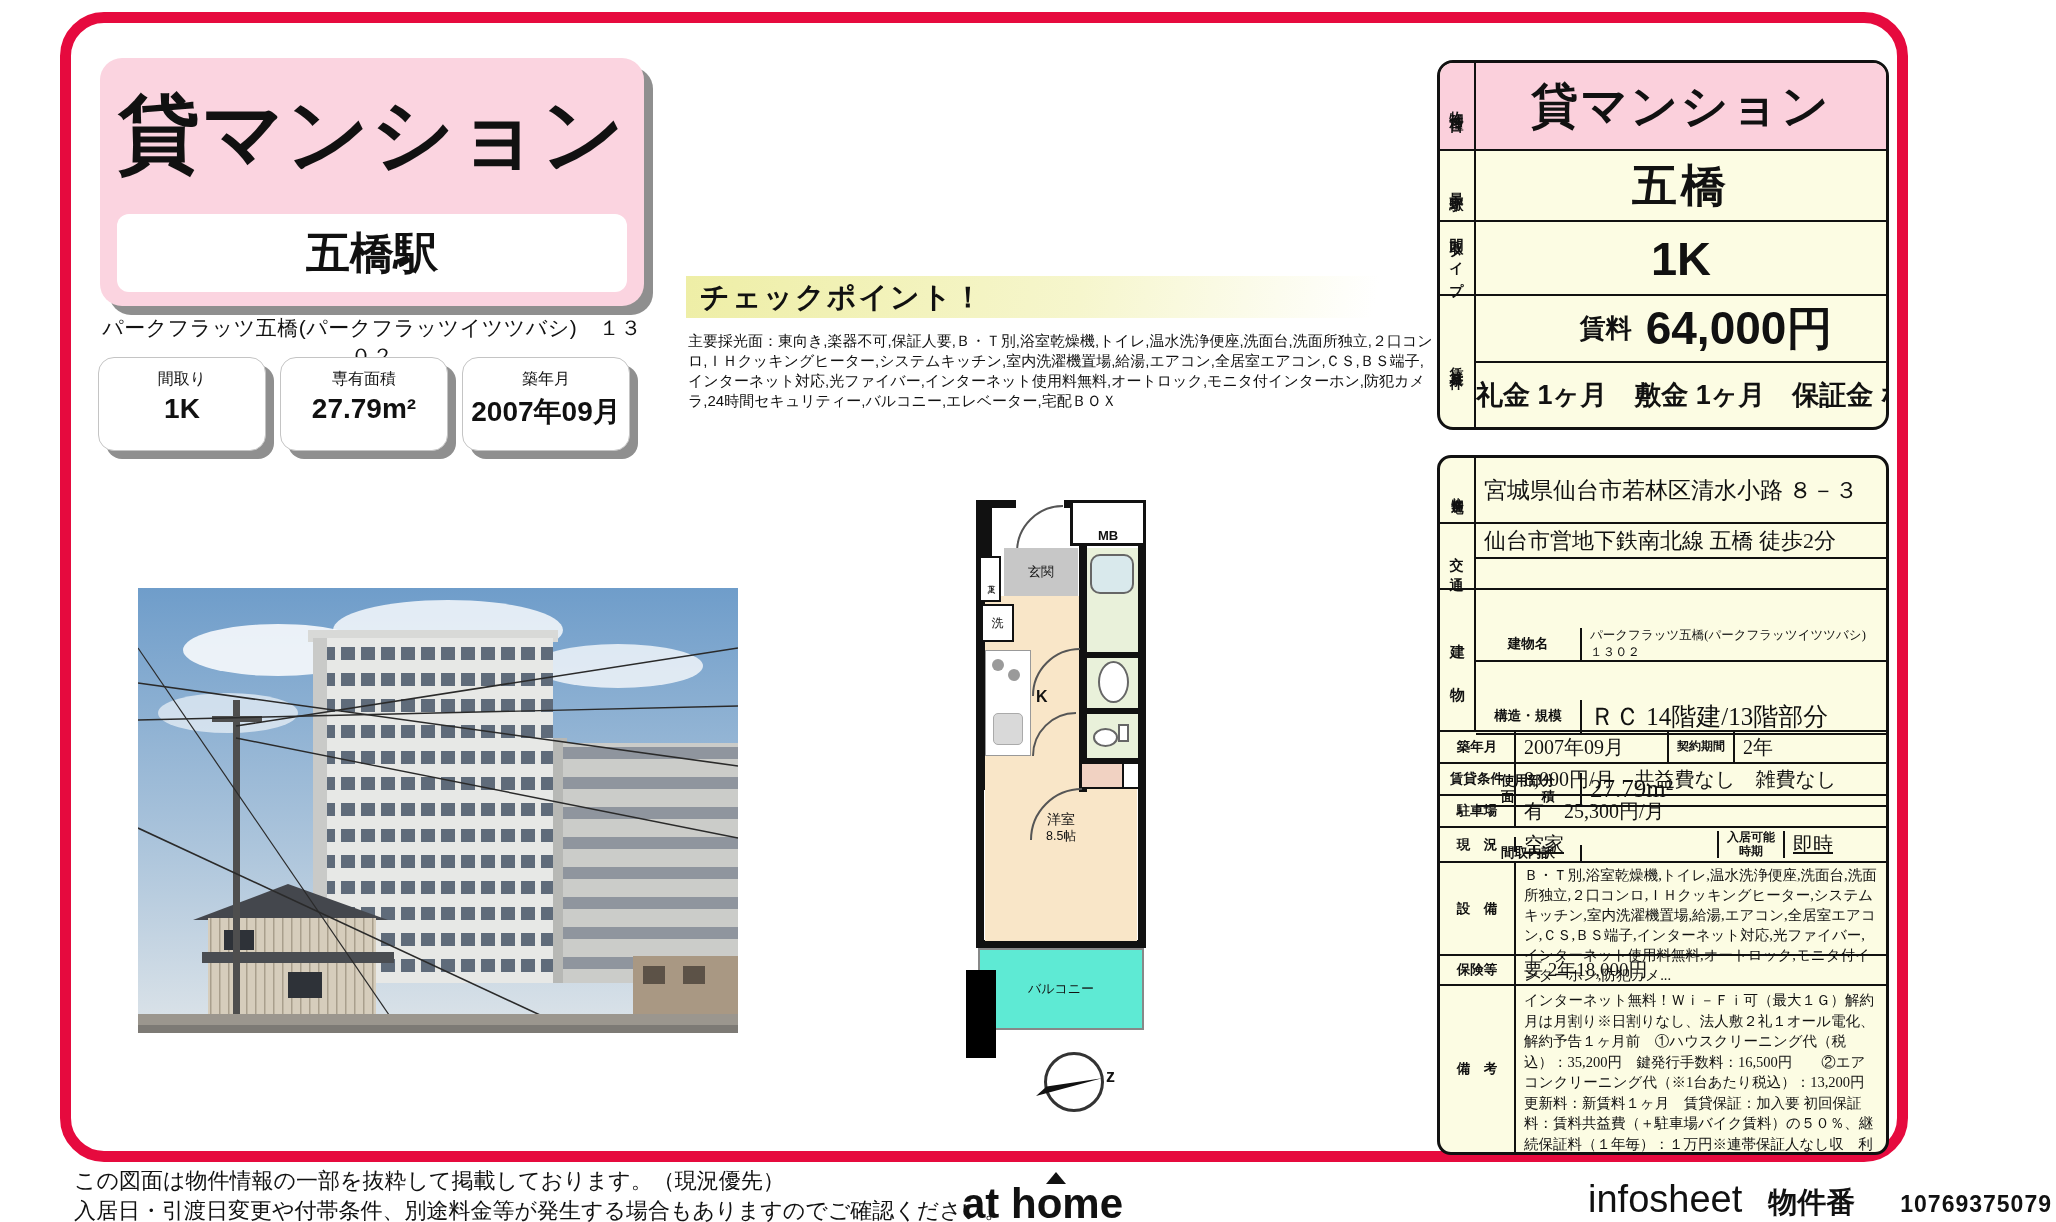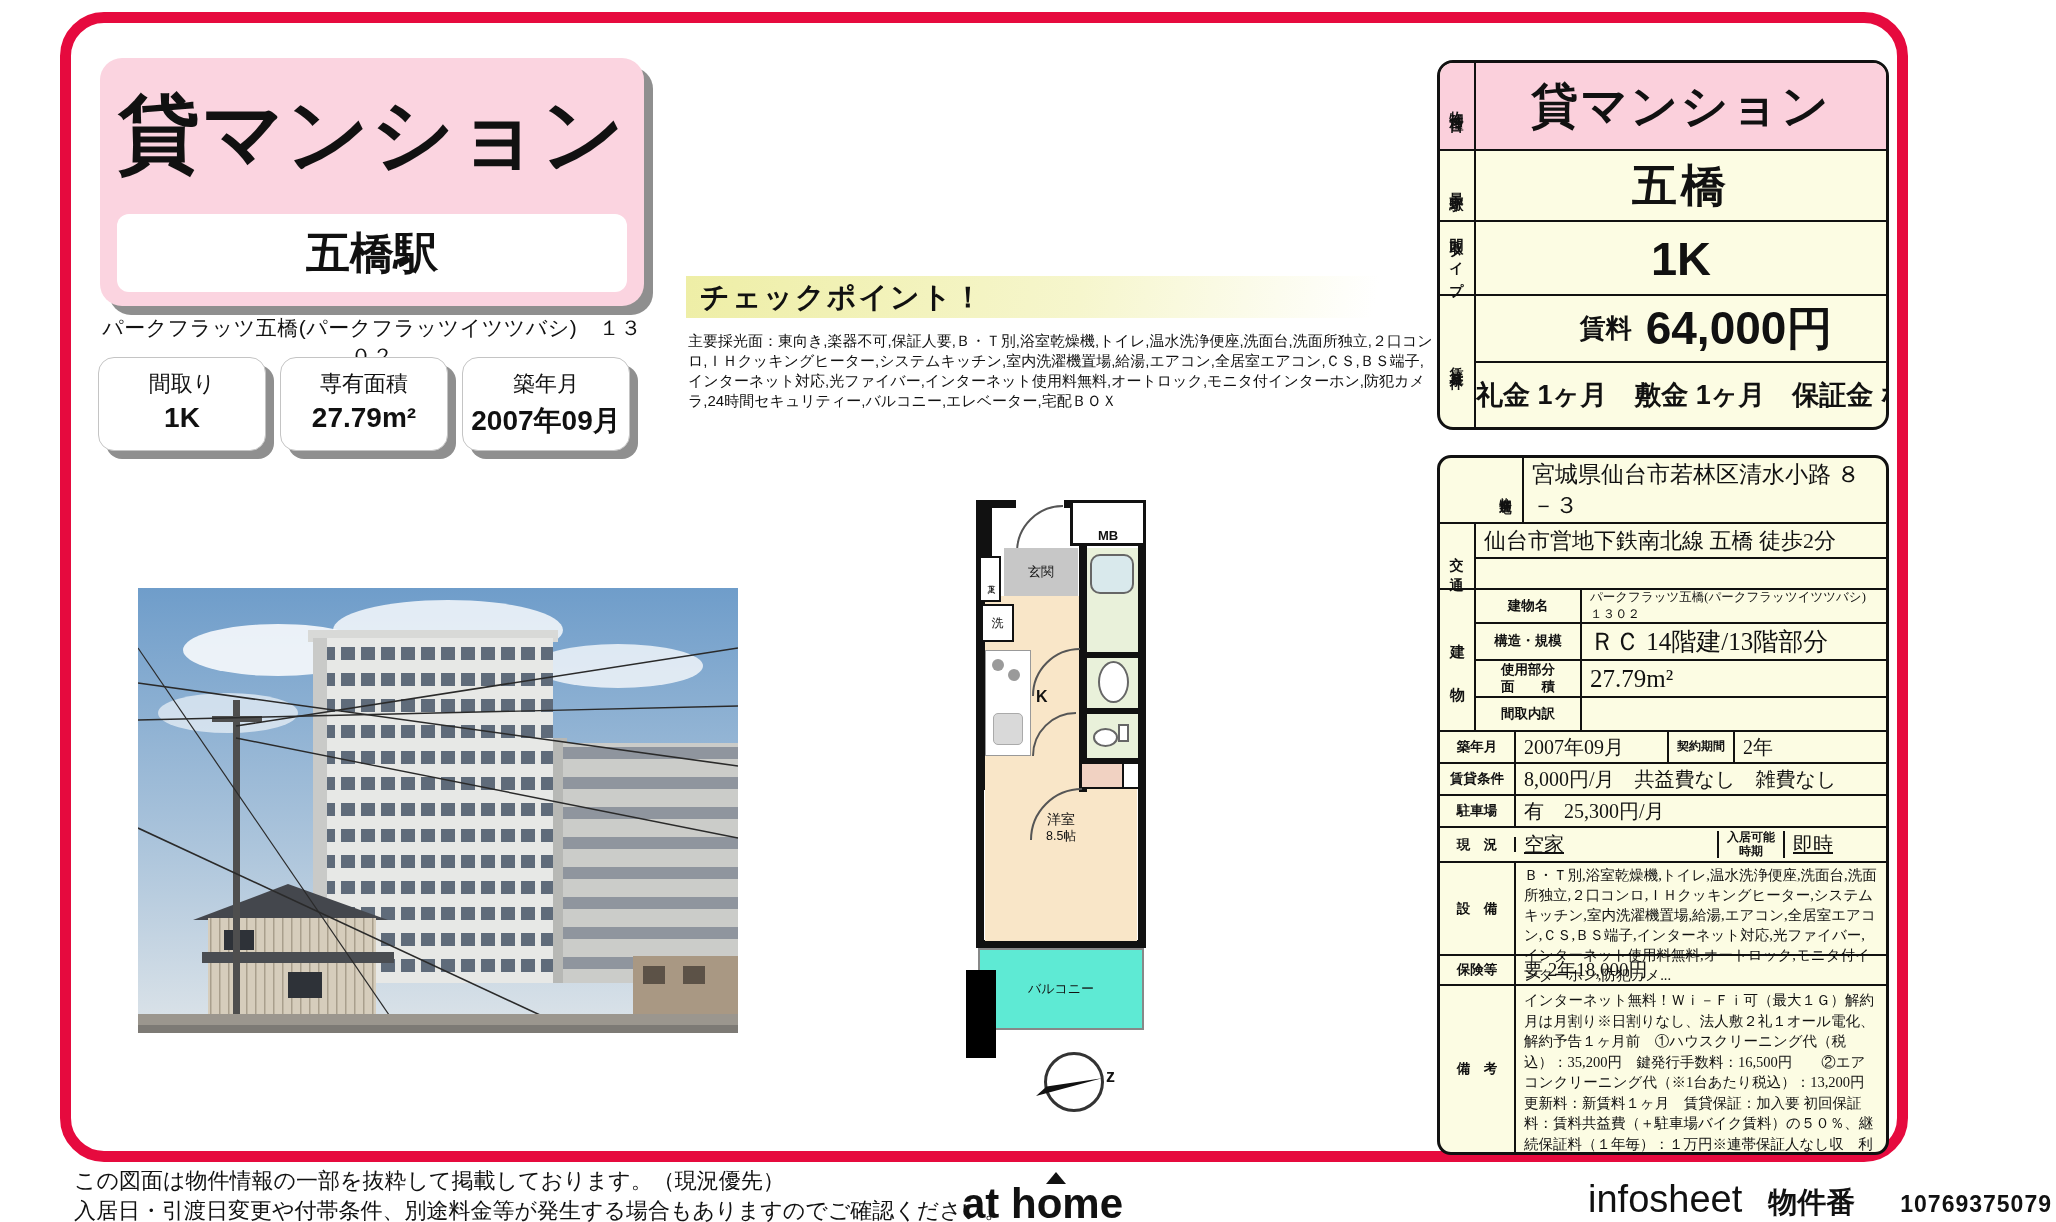--- a/index.html
+++ b/index.html
@@ -14,21 +14,21 @@
               background:#fbd4e0;border-radius:22px;box-shadow:9px 9px 0 #8f8f8f;}
   .title-card .cat{text-align:center;font-size:82px;font-weight:bold;letter-spacing:1px;
                    line-height:152px;white-space:nowrap;}
   .station-box{position:absolute;left:17px;right:17px;top:156px;height:78px;background:#fff;
                border-radius:12px;text-align:center;font-size:44px;font-weight:bold;line-height:78px;}
   .prop-line{position:absolute;left:96px;top:314px;width:552px;text-align:center;font-size:21px;letter-spacing:.5px;}
 
   
   .spec{position:absolute;top:357px;width:168px;height:94px;background:#fff;border:1px solid #c4c4c4;
         border-radius:16px;box-shadow:8px 8px 0 #8f8f8f;text-align:center;box-sizing:border-box;}
-  .spec .lab{font-size:22px;margin-top:11px;}
+  .spec .lab{font-size:16px;margin-top:11px;}
   .spec .val{font-size:28px;font-weight:bold;margin-top:3px;white-space:nowrap;}
   #spec1{left:98px}#spec2{left:280px}#spec3{left:462px}
 
   
   .photo{position:absolute;left:138px;top:588px;width:600px;height:445px;}
 
   
   .cp-title{position:absolute;left:686px;top:276px;width:716px;height:42px;box-sizing:border-box;
             background:linear-gradient(100deg,#eeeea6 0%,#f6f6cd 55%,#ffffff 96%);
             font-size:29px;font-weight:bold;line-height:42px;padding-left:14px;letter-spacing:2px;}
@@ -114,29 +114,29 @@
   .vlab5{font-size:12px;letter-spacing:1px;}
   .vlab2{letter-spacing:14px;font-size:15px;}
   .hlab{width:74px;flex:0 0 74px;display:flex;align-items:center;justify-content:center;
         border-right:2px solid #111;font-weight:bold;font-size:13.5px;text-align:center;
         white-space:pre-line;line-height:1.15;}
   .sublab{width:104px;flex:0 0 104px;display:flex;align-items:center;justify-content:center;
           border-right:2px solid #111;font-weight:bold;font-size:13.5px;white-space:pre-line;
           text-align:center;line-height:1.2;}
   .sval{font-family:"Liberation Serif",serif;}
   .cell{display:flex;align-items:center;padding:0 8px;}
-  .r-addr{height:64px;padding-left:48px;}.r-addr .cell{font-size:23px;}
+  .r-addr{height:64px;}.r-addr .cell{font-size:23px;}
   .r-acc{height:64px;}
   .acc-in{flex:1;display:flex;flex-direction:column;}
   .acc-line{height:33px;border-bottom:2px solid #111;display:flex;align-items:center;
             padding:0 8px;font-size:22px;}
   .acc-empty{flex:1;}
   .r-bldg{height:140px;}
   .bldg-in{flex:1;display:flex;flex-direction:column;}
-  .bldg-sub{display:flex;border-bottom:2px solid #111;height:35px;}
+  .bldg-sub{display:flex;border-bottom:2px solid #111;height:35px;margin-top:38px;}
   .bldg-sub:first-child{height:32px;}
   .bldg-sub:last-child{border-bottom:none;flex:1;}
   .bldg-sub .cell{flex:1;}
   .bv-name{font-size:12.5px;}
   .bv-big{font-size:25px;}
   .r-thin{height:30px;}
   .r-thin .cell{font-size:20px;flex:1;}
   .c-fixed{flex:0 0 185px;border-right:2px solid #111;}
   .midlab{width:64px;flex:0 0 64px;display:flex;align-items:center;justify-content:center;
           border-right:2px solid #111;font-weight:bold;font-size:12px;text-align:center;

